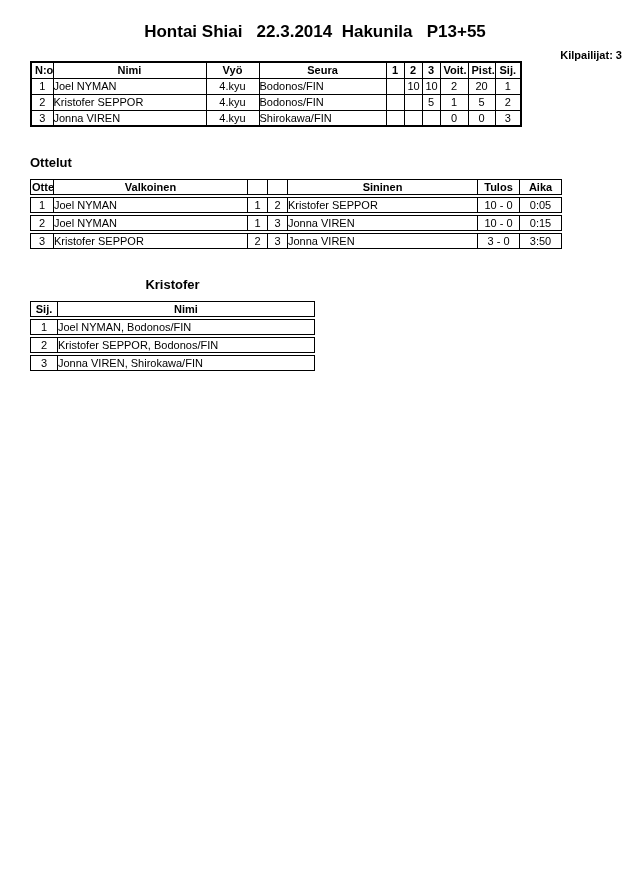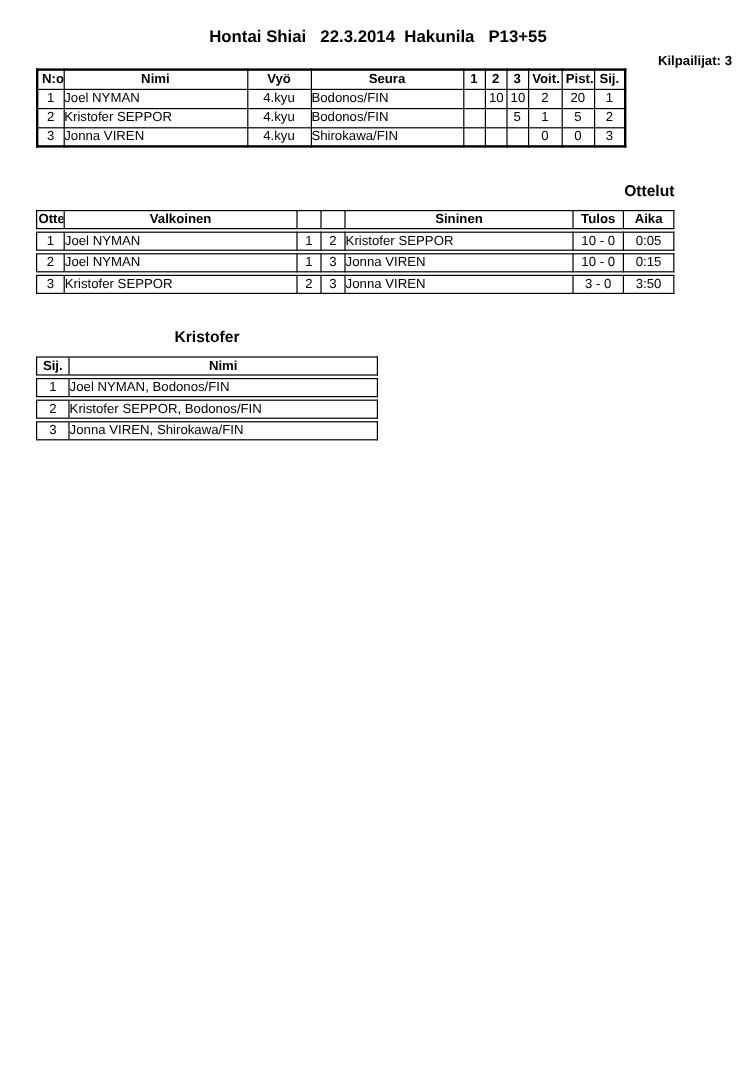--- a/index.html
+++ b/index.html
@@ -4,29 +4,29 @@
 <style>
   * { margin:0; padding:0; box-sizing:border-box; }
   html,body { background:#e9e9e9; }
   .page {
     width:630px; height:891px; margin:0 auto; background:#ffffff;
     font-family:"Liberation Sans", sans-serif; color:#000;
     position:relative; overflow:hidden;
   }
   .title {
     padding-top:22px; text-align:center;
-    font-size:14px; font-weight:bold; white-space:pre;
+    font-size:17px; font-weight:bold; white-space:pre;
   }
   .count {
-    margin-top:7px; padding-right:20px; text-align:right;
+    margin-top:7px; padding-right:8px; text-align:right;
     font-size:11px; font-weight:bold;
   }
   .heading { font-weight:bold; font-size:13px; }
   .h-kilpailijat { width:416px; margin:6px 0 5px 30px; text-align:center; }
-  .h-ottelut     { width:532px; margin:28px 0 7px 30px; text-align:right; }
+  .h-ottelut     { width:532px; margin:28px 0 7px 30px; text-align:left; }
   .h-tulokset    { width:285px; margin:26px 0 7px 30px; text-align:center; }
 
   table { font-size:11px; margin-left:30px; table-layout:fixed; }
   th, td { height:16px; padding:0 3px; overflow:hidden; white-space:nowrap; }
   th { font-weight:bold; text-align:center; }
   td.l { text-align:left; padding-left:0; }
   td.c { text-align:center; }
 
   .t1 { border-collapse:collapse; width:490px; border:2px solid #000; }
   .t1 th, .t1 td { border:1px solid #000;margin-top:46px; }

